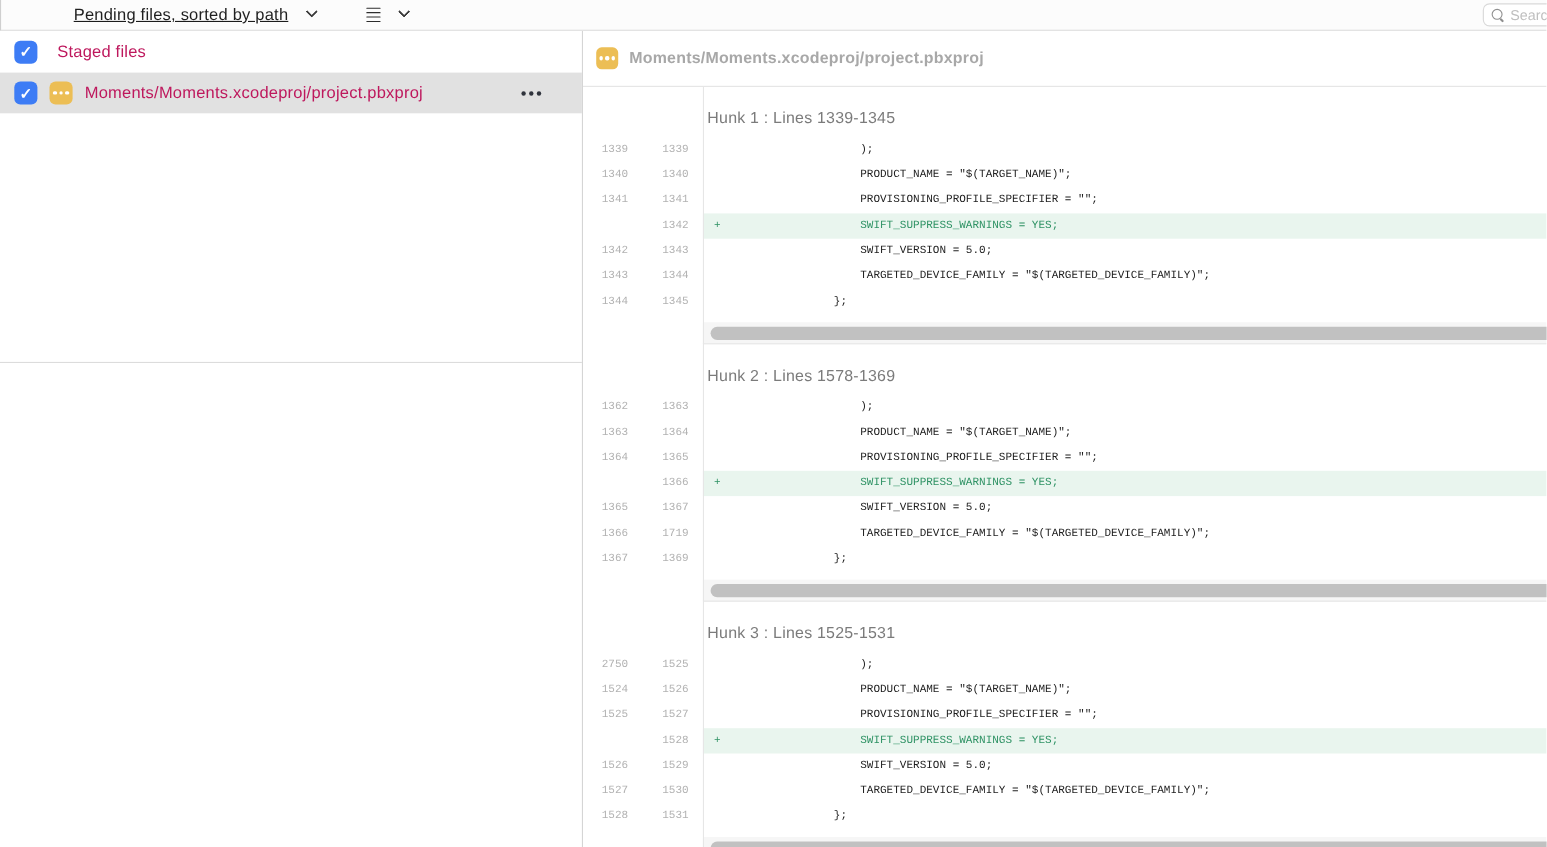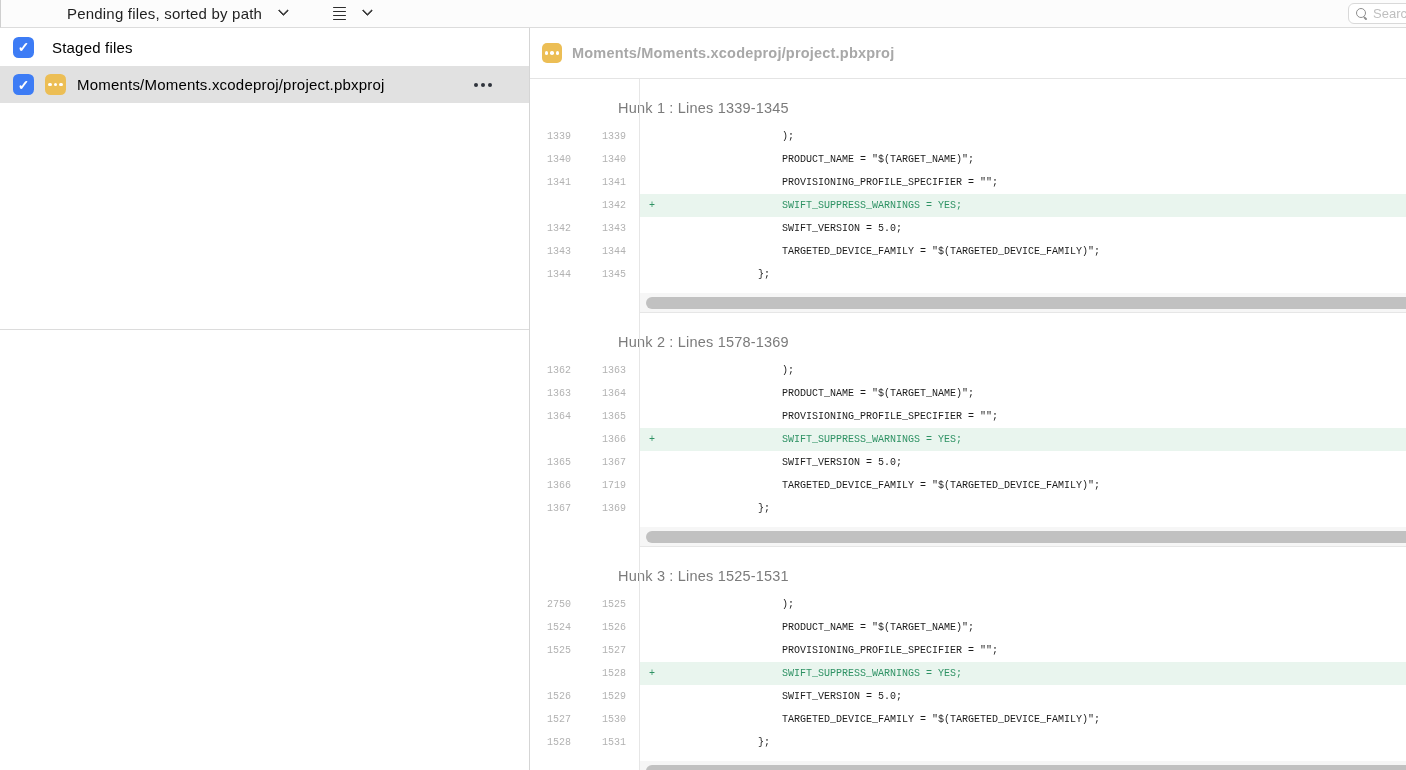--- a/index.html
+++ b/index.html
@@ -14,21 +14,21 @@
 
   
   .topbar {
     height: 28px; flex: 0 0 28px;
     background: #fcfcfc;
     border-bottom: 1px solid #dcdcdc;
     border-left: 1px solid #cfcfcf;
     display: flex; align-items: center;
     position: relative;
   }
-  .dd-button { display: flex; align-items: center; gap: 16px; cursor: default; }
+  .dd-button { display: flex; align-items: center; gap: 16px; cursor: default; text-decoration: underline; }
   .sort-dd { margin-left: 66px; }
   .view-dd { margin-left: 47px; }
   .dd-label { font-size: 15px; letter-spacing: .2px; color: #1f1f1f; }
   .chev {
     width: 8px; height: 8px;
     border-right: 2px solid #3c3c3c; border-bottom: 2px solid #3c3c3c;
     border-radius: 1px;
     transform: rotate(45deg) translateY(-2px);
     margin-top: -3px;
   }
@@ -59,21 +59,21 @@
 
   
   .main { flex: 1; display: flex; min-height: 0; }
   .left-panel { width: 530px; flex: 0 0 530px; border-right: 1px solid #d5d5d5; background: #fff; display: flex; flex-direction: column; }
   .right-panel { flex: 1; min-width: 0; display: flex; flex-direction: column; background: #fff; }
 
   
   .lrow { display: flex; align-items: center; }
   .section-row { height: 38px; flex: 0 0 38px; padding-left: 13px; gap: 18px; }
   .file-row { height: 37px; flex: 0 0 37px; padding-left: 13px; gap: 11px; background: #e1e1e1; position: relative; }
-  .section-label, .file-name { font-size: 15px; letter-spacing: .2px; color: #000000; white-space: nowrap; }
+  .section-label, .file-name { font-size: 15px; letter-spacing: .2px; color: #be185d; white-space: nowrap; }
   .spacer { height: 226px; flex: 0 0 226px; }
   .hdivider { height: 1px; flex: 0 0 1px; background: #dcdcdc; }
 
   .checkbox {
     width: 21px; height: 21px; flex: 0 0 21px;
     border-radius: 5.5px; position: relative;
   }
   .checkbox.checked { background: var(--accent-blue); }
   .checkbox.checked::after {
     content: "\2713"; position: absolute; inset: 0;
@@ -98,21 +98,21 @@
     height: 51px; flex: 0 0 51px;
     border-bottom: 1px solid #e4e4e4;
     display: flex; align-items: center; padding-left: 12px; gap: 10px;
   }
   .file-header .path { font-size: 14.5px; font-weight: bold; letter-spacing: .2px; color: #a8a8a8; white-space: nowrap; }
 
   .diff { flex: 1; position: relative; min-height: 0; }
   .gutter-line { position: absolute; left: 109px; top: 0; bottom: 0; width: 1px; background: #e6e6e6; z-index: 3; }
 
   .hunk { padding-top: 18px; }
-  .hunk-title { margin-left: 88px; height: 22px; line-height: 22px; font-size: 14.5px; letter-spacing: .2px; color: #7b7b7b; }
+  .hunk-title { margin-left: 113px; height: 22px; line-height: 22px; font-size: 14.5px; letter-spacing: .2px; color: #7b7b7b; }
   .hunk-lines { margin-top: 6px; }
   .dline {
     display: flex; height: 23px; line-height: 23px;
     font-family: Liberation Mono, monospace;
     font-size: 10px; white-space: nowrap;
   }
   .lnum { color: #b2b2b2; text-align: right; }
   .lnum.old { width: 45px; padding-right: 4px; }
   .lnum.new { width: 51px; }
   .lcontent { flex: 1; margin-left: 13px; display: flex; min-width: 0; }

